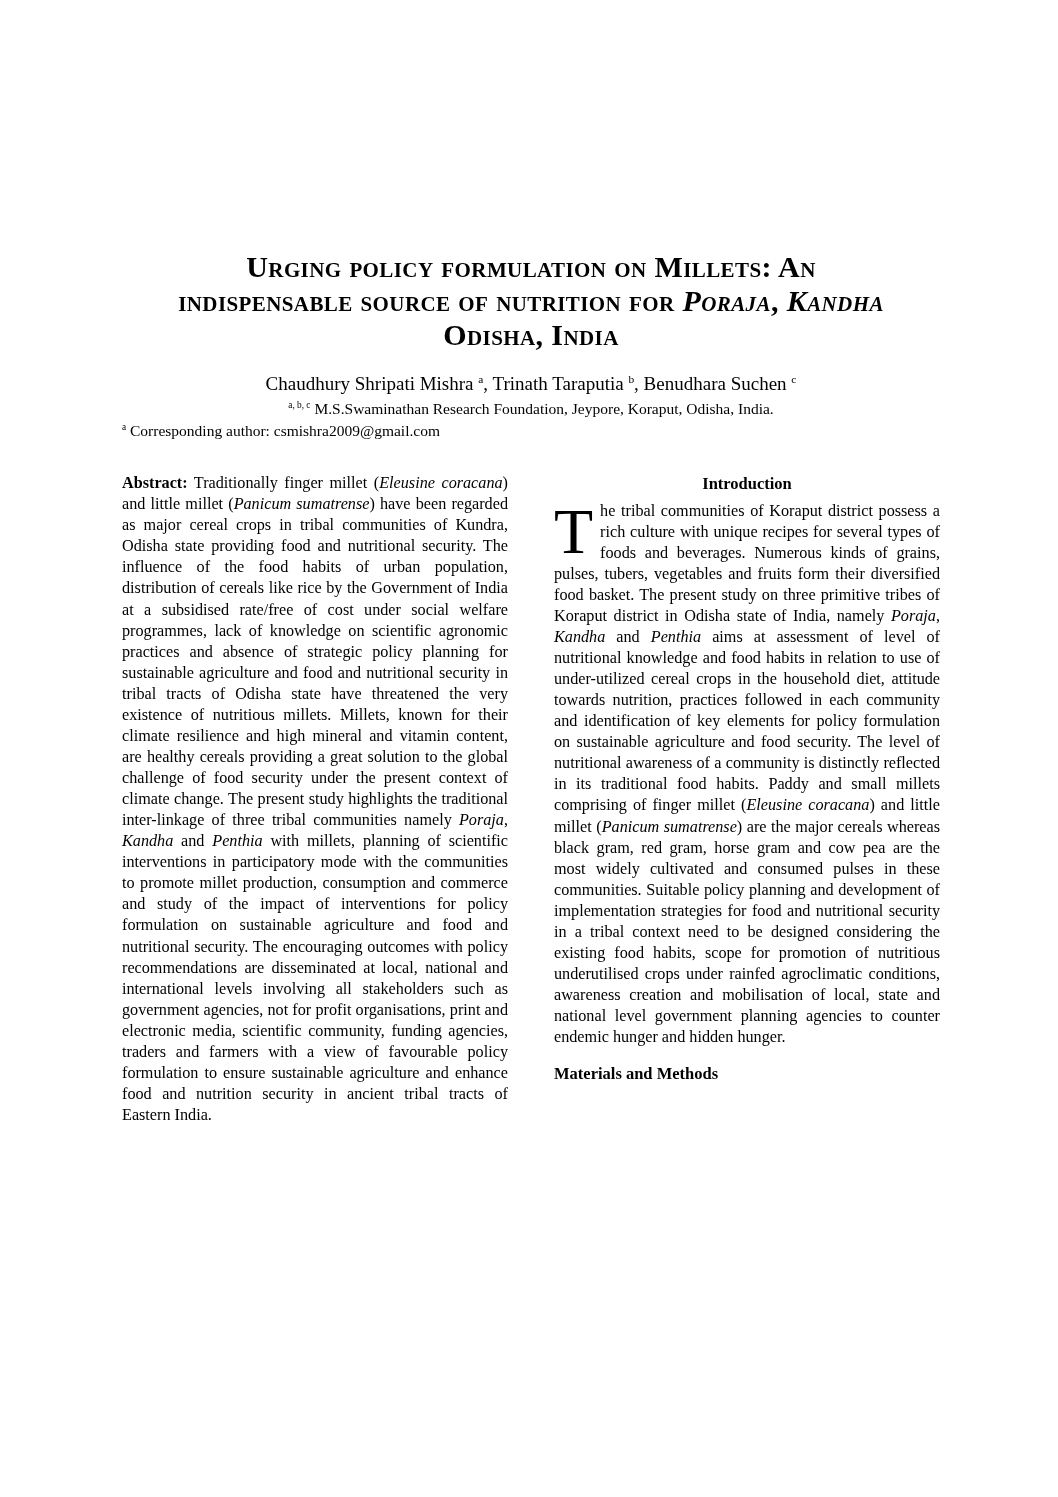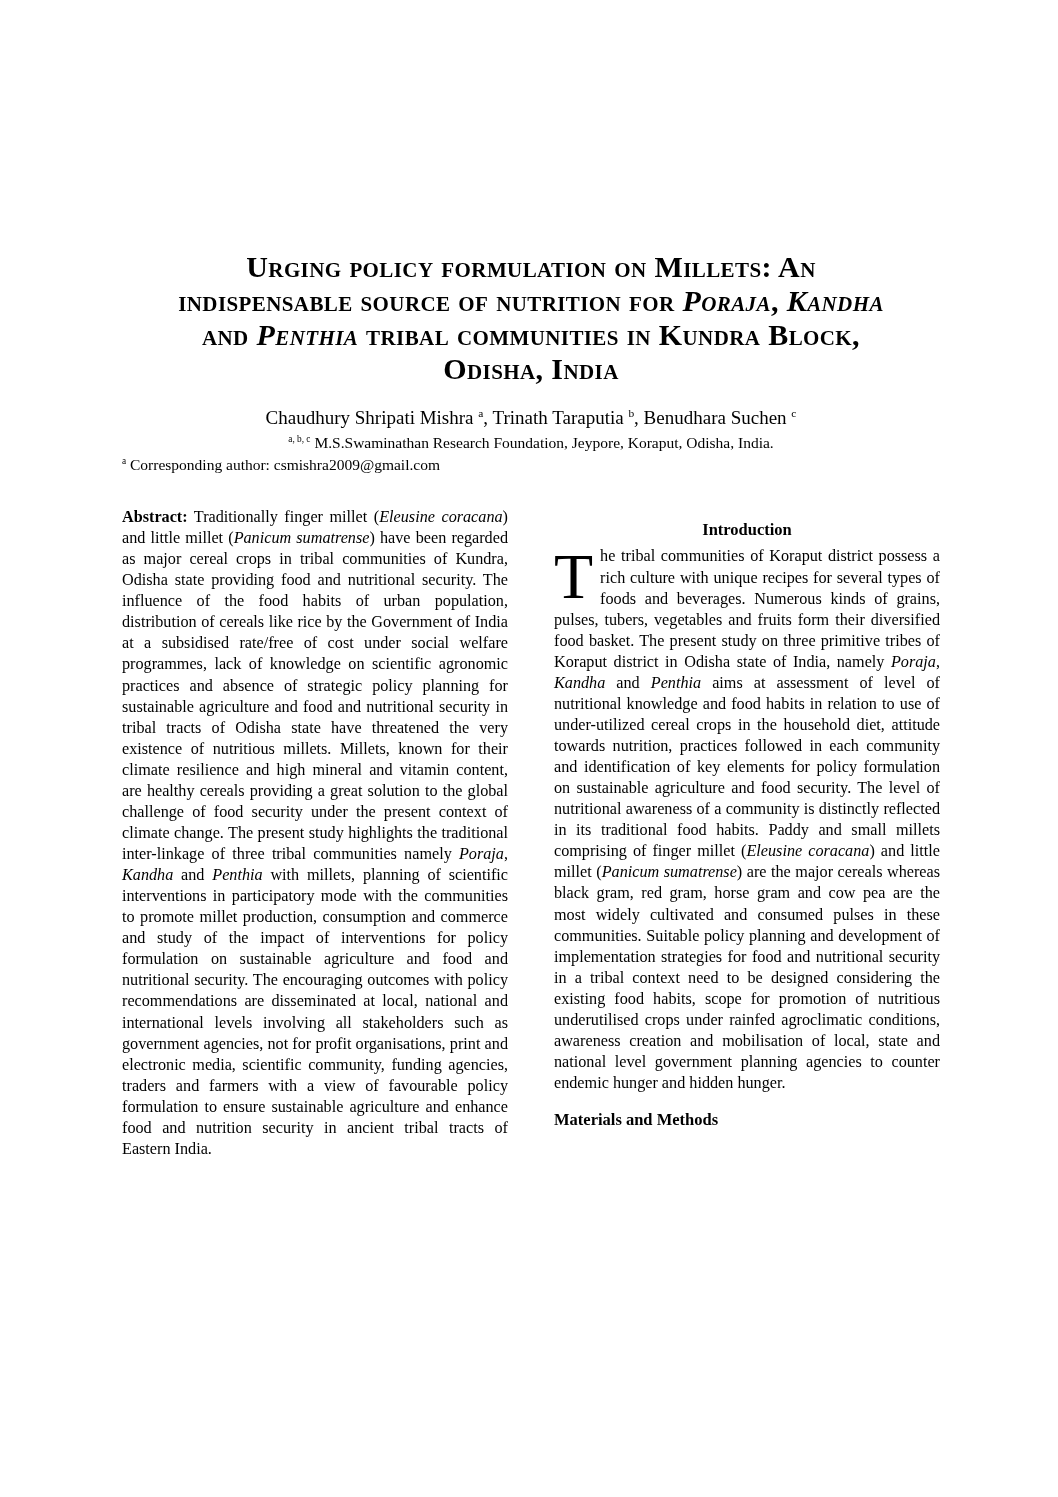--- a/index.html
+++ b/index.html
@@ -70,21 +70,21 @@
     line-height: 1.3;
     text-align: justify;
   }
   .col p { margin: 0; }
   .it { font-style: italic; }
   .b  { font-weight: bold; }
   .intro-heading {
     text-align: center;
     font-weight: bold;
     font-size: 16.5px;
-    margin: 12px 0 6px 0;
+    margin: 0 0 6px 0;
   }
   .dropcap {
     float: left;
     font-size: 64px;
     line-height: 0.82;
     padding: 5px 7px 0 0;
   }
   .methods-heading {
     font-weight: bold;
     font-size: 16.5px;
@@ -94,21 +94,20 @@
   .justify-last { text-align-last: justify; }
 </style>
 </head>
 <body>
 
 <div class="page">
 
   <div class="title">
     <div><span>Urging policy formulation on Millets: An</span></div>
     <div><span>indispensable source of nutrition for </span><span class="it">Poraja</span><span>, </span><span class="it">Kandha</span></div>
-    <div><span>and </span><span class="it">Penthia</span><span> tribal communities in Kundra Block,</span></div>
     <div><span>Odisha, India</span></div>
   </div>
 
   <div class="byline">
     <span>Chaudhury Shripati Mishra </span><sup>a</sup><span>, Trinath Taraputia </span><sup>b</sup><span>, Benudhara Suchen </span><sup>c</sup>
   </div>
 
   <div class="affil">
     <sup>a, b, c</sup><span> M.S.Swaminathan Research Foundation, Jeypore, Koraput, Odisha, India.</span>
   </div>

